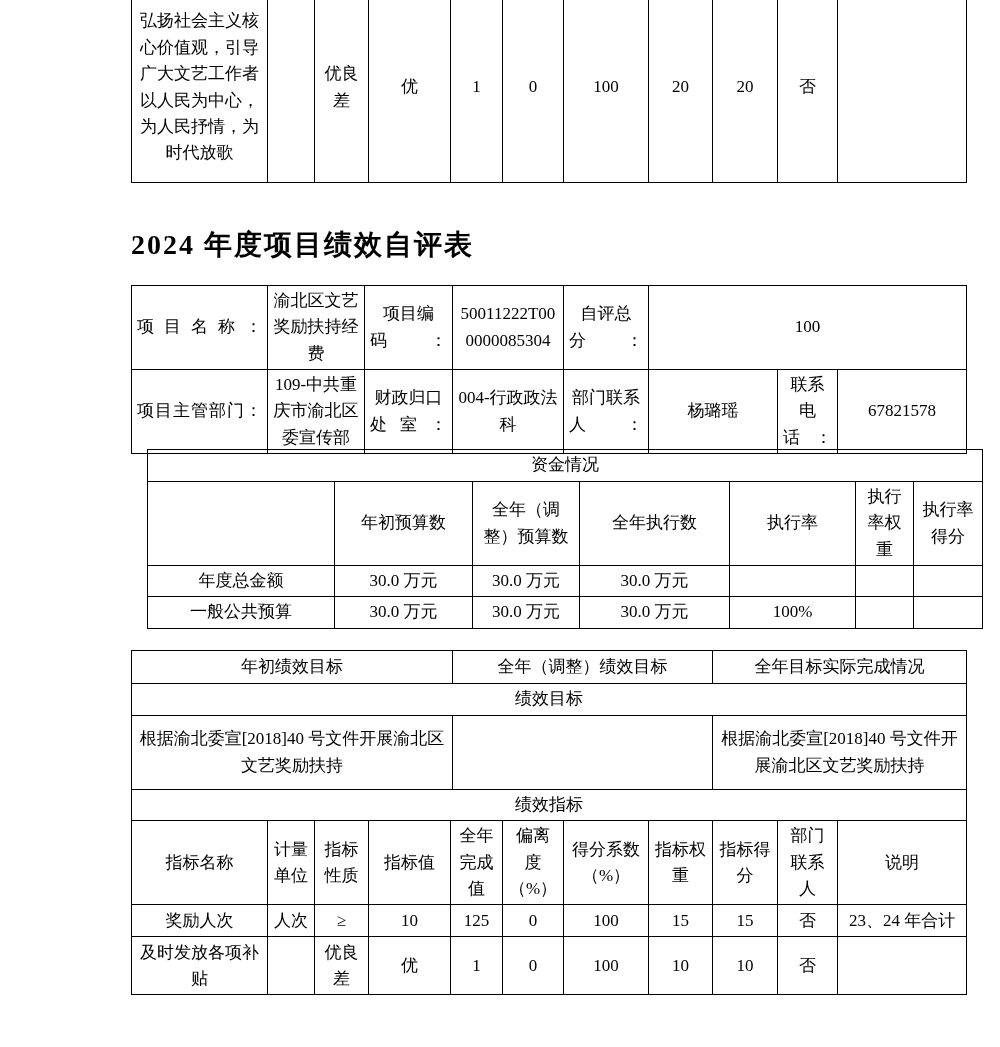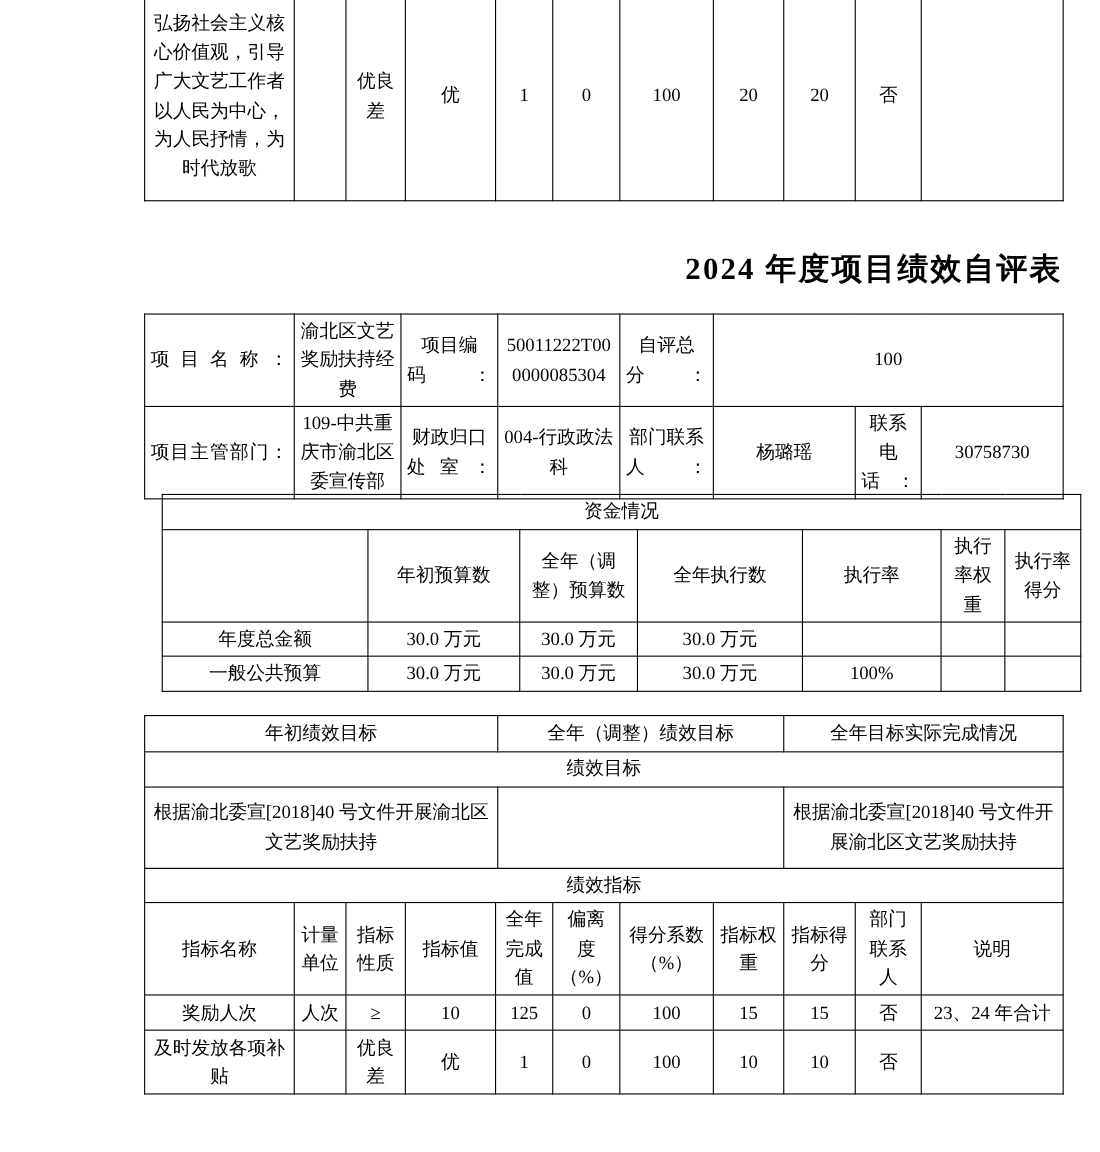--- a/index.html
+++ b/index.html
@@ -13,21 +13,21 @@
   td.j{text-align:justify;text-justify:distribute;text-justify:inter-character;}
   td.dist{text-align:justify;text-align-last:justify;text-justify:distribute;text-justify:inter-character;}
   td.px2{padding-left:2px;padding-right:2px;}
   td.px4{padding-left:4px;padding-right:4px;}
   td.pl6{padding-left:6px;}
   td.pr10{padding-right:10px;}
   td.code{word-break:break-all;text-align:left;}
   td.top{vertical-align:top;}
   td.gl{padding:5px 14px 5px 6px;}
   td.gr{padding:5px 16px 5px 6px;}
-  .title{position:absolute;left:131px;top:226px;width:835px;text-align:right;
+  .title{position:absolute;left:131px;top:226px;width:835px;text-align:left;
          font-size:28px;font-weight:bold;letter-spacing:2px;
          font-family:"Liberation Serif","DejaVu Serif",serif;color:#000;}
 </style>
 </head>
 <body>
 
 <div class="page">
 
   <table class="doc" style="top:-8px;">
     <colgroup>
@@ -83,21 +83,21 @@
       <td class="l" colspan="3">100</td>
     </tr>
     <tr style="height:84px">
       <td class="dist">项目主管部门：</td>
       <td class="j l">109-中共重庆市渝北区委宣传部</td>
       <td class="dist">财政归口处室：</td>
       <td class="j l pr10">004-行政政法科</td>
       <td class="dist">部门联系人：</td>
       <td class="l">杨璐瑶</td>
       <td class="dist px4">联系电话：</td>
-      <td class="l">30758730</td>
+      <td class="l">67821578</td>
     </tr>
   </tbody>
     </table>
 
   <table class="doc" style="top:449px;margin-left:16px;">
     <colgroup>
         <col style="width:187px">
         <col style="width:138px">
         <col style="width:107px">
         <col style="width:150px">

